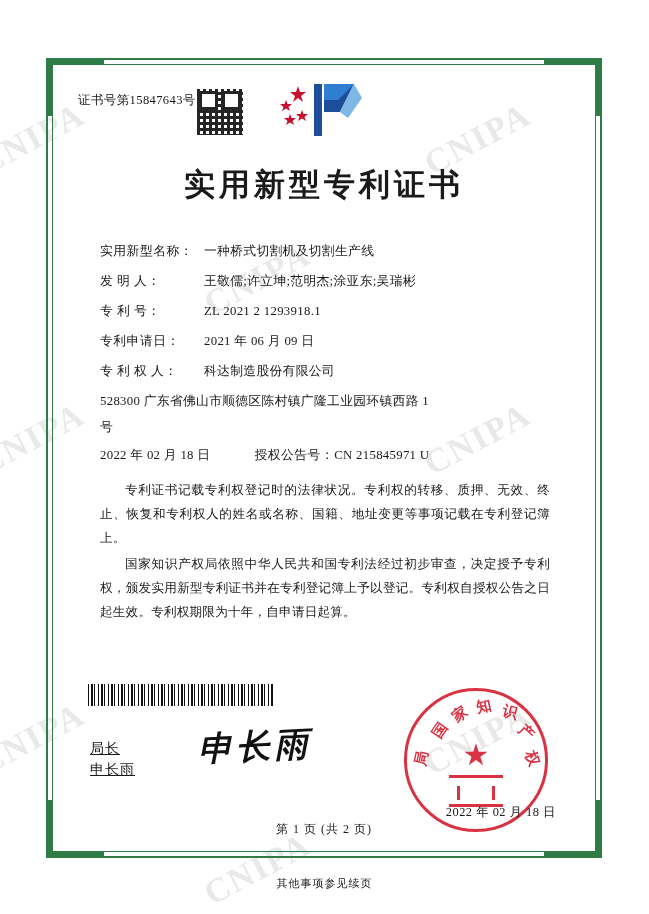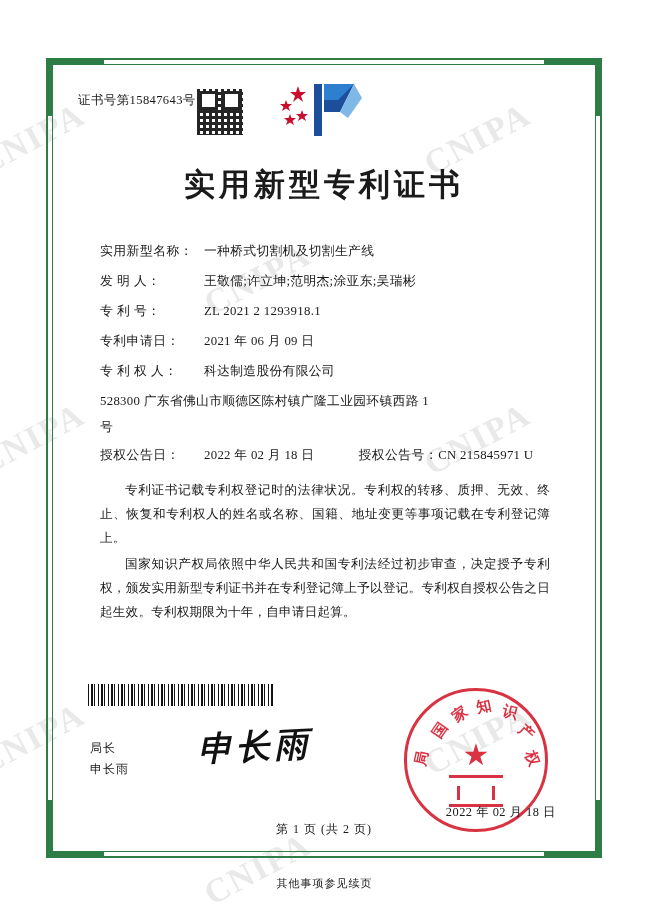--- a/index.html
+++ b/index.html
@@ -198,23 +198,24 @@
     height: 22px;
     background-image: repeating-linear-gradient(90deg,
       #111 0 1px, transparent 1px 3px,
       #111 3px 5px, transparent 5px 6px,
       #111 6px 7px, transparent 7px 10px);
   }
   .signature-block {
     position: absolute;
     left: 42px;
     top: 62px;
-    font-size: 12px;
+    font-size: 14px;
     line-height: 21px;
     letter-spacing: 1px;
+    text-decoration: underline;
   }
   .sign-script {
     position: absolute;
     left: 150px;
     top: 48px;
     font-size: 34px;
     font-family: "Liberation Serif", serif;
     font-style: italic;
     font-weight: bold;
     color: #111;
@@ -363,21 +364,20 @@
       </div>
 
       <div class="row addr">
         <div class="val">
           <span>528300  广东省佛山市顺德区陈村镇广隆工业园环镇西路 1</span>
           <span class="addr-line2">号</span>
         </div>
       </div>
 
       <div class="row two">
-        <div class="lbl">授权公告日：</div>
         <div class="val">2022 年 02 月 18 日</div>
         <div class="second-lbl">授权公告号：</div>
         <div class="val">CN 215845971 U</div>
       </div>
 
     </div>
 
     <div class="paras">
       <p>专利证书记载专利权登记时的法律状况。专利权的转移、质押、无效、终止、恢复和专利权人的姓名或名称、国籍、地址变更等事项记载在专利登记簿上。</p>
       <p>国家知识产权局依照中华人民共和国专利法经过初步审查，决定授予专利权，颁发实用新型专利证书并在专利登记簿上予以登记。专利权自授权公告之日起生效。专利权期限为十年，自申请日起算。</p>

